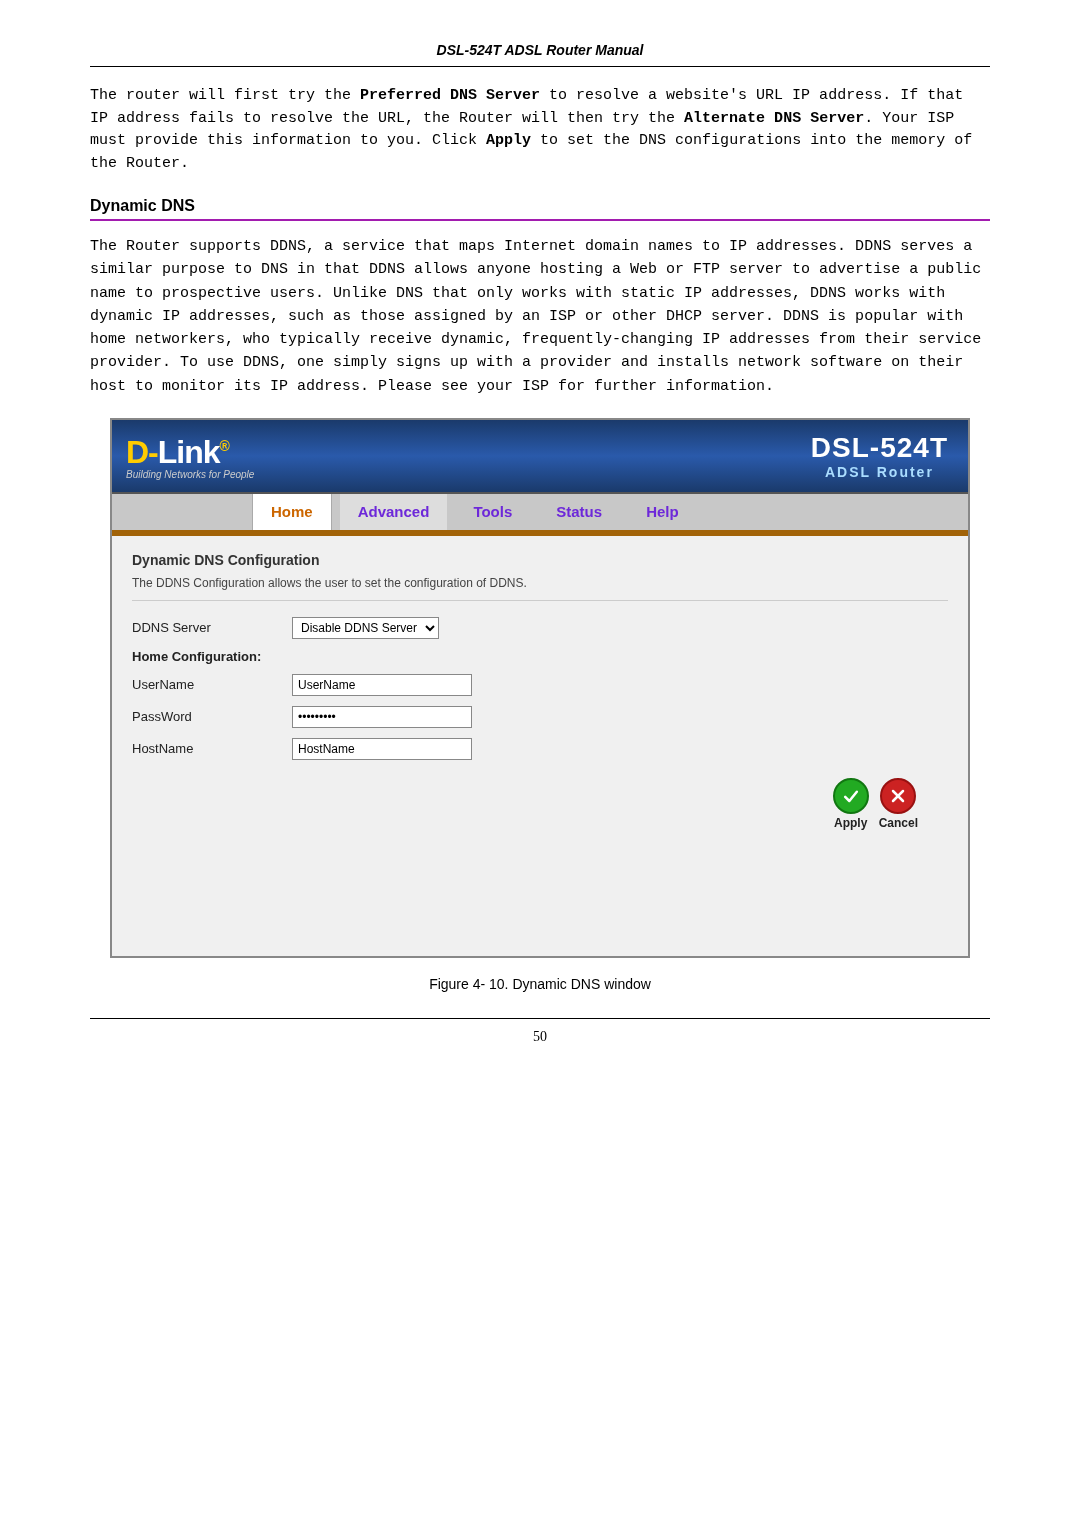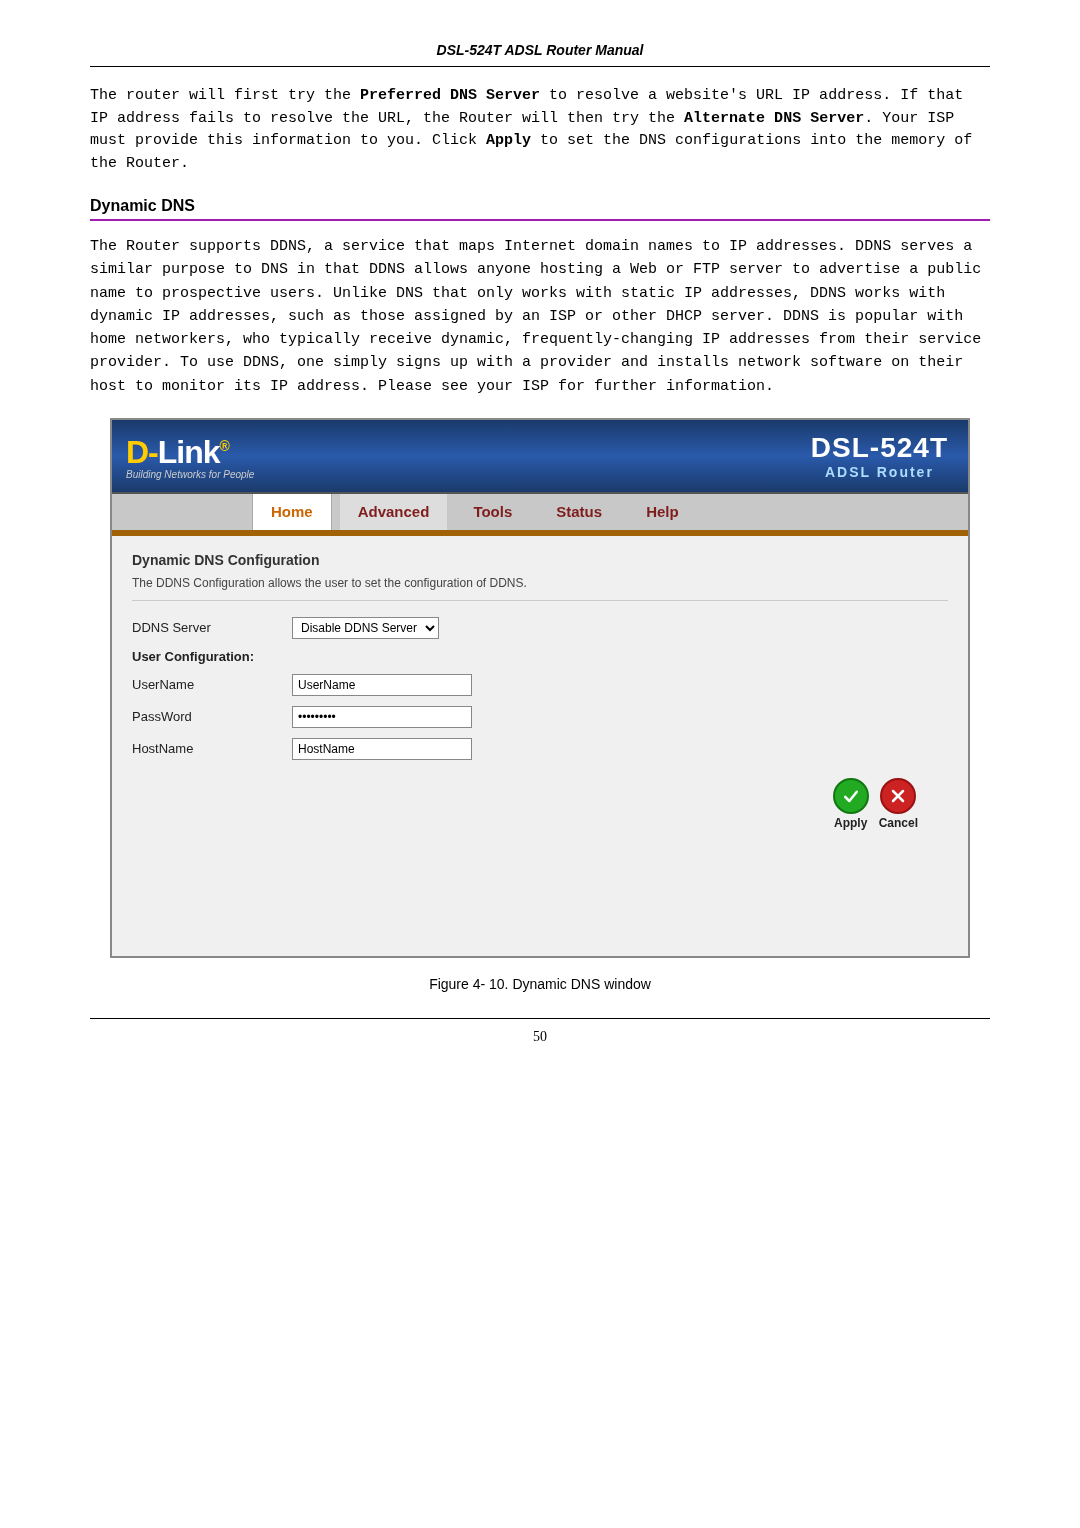--- a/index.html
+++ b/index.html
@@ -128,21 +128,21 @@
       padding: 0 0 0 140px;
       border-bottom: 6px solid #a16207;
       height: 42px;
       gap: 8px;
     }
 
     .nav-item {
       padding: 6px 18px;
       font-size: 15px;
       font-weight: bold;
-      color: #7f1d1d;
+      color: #6d28d9;
       cursor: pointer;
       height: 100%;
       display: flex;
       align-items: center;
     }
 
     .nav-item.active {
       background: #fff;
       color: #cc6600;
       border-left: 1px solid #aaa;
@@ -380,21 +380,21 @@
         <div class="content-title">Dynamic DNS Configuration</div>
         <div class="content-desc">The DDNS Configuration allows the user to set the configuration of DDNS.</div>
 
         <div class="form-row">
           <div class="form-label">DDNS Server</div>
           <select class="form-select">
             <option>Disable DDNS Server</option>
           </select>
         </div>
 
-        <div class="user-config-label">User Configuration:</div>
+        <div class="user-config-label">Home Configuration:</div>
 
         <div class="form-row">
           <div class="form-label">UserName</div>
           <input class="form-input" type="text" value="UserName" style="">
         </div>
 
         <div class="form-row">
           <div class="form-label">PassWord</div>
           <input class="form-input" type="password" value="password1" style="">
         </div>

